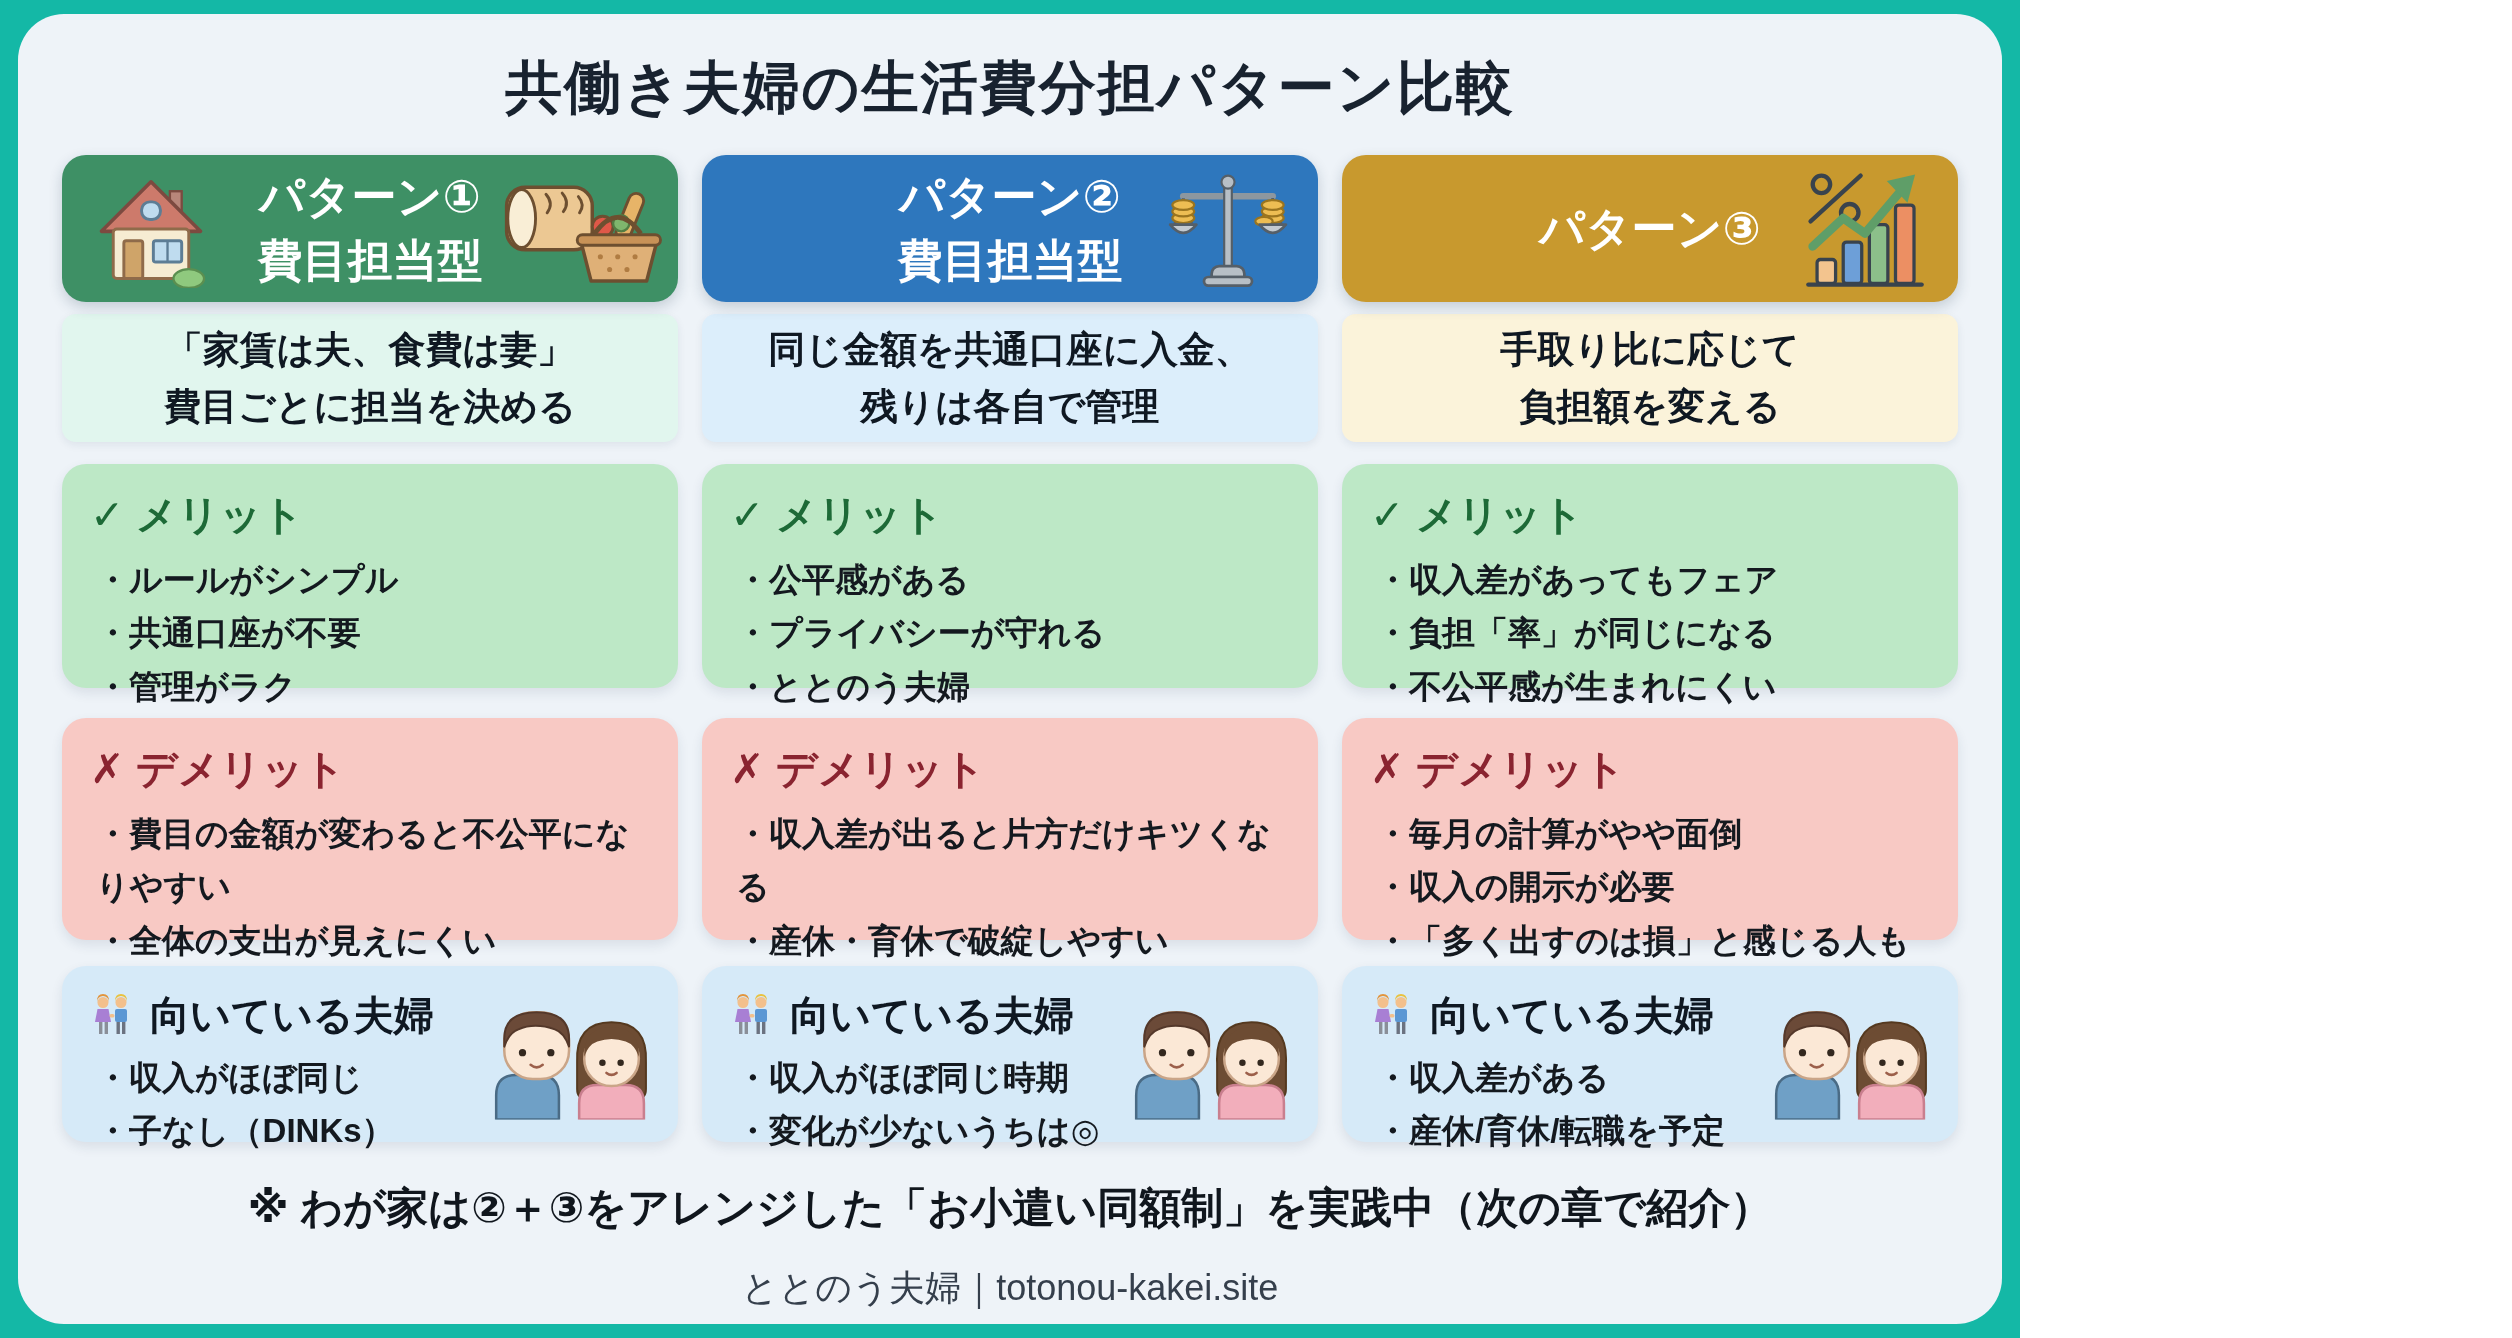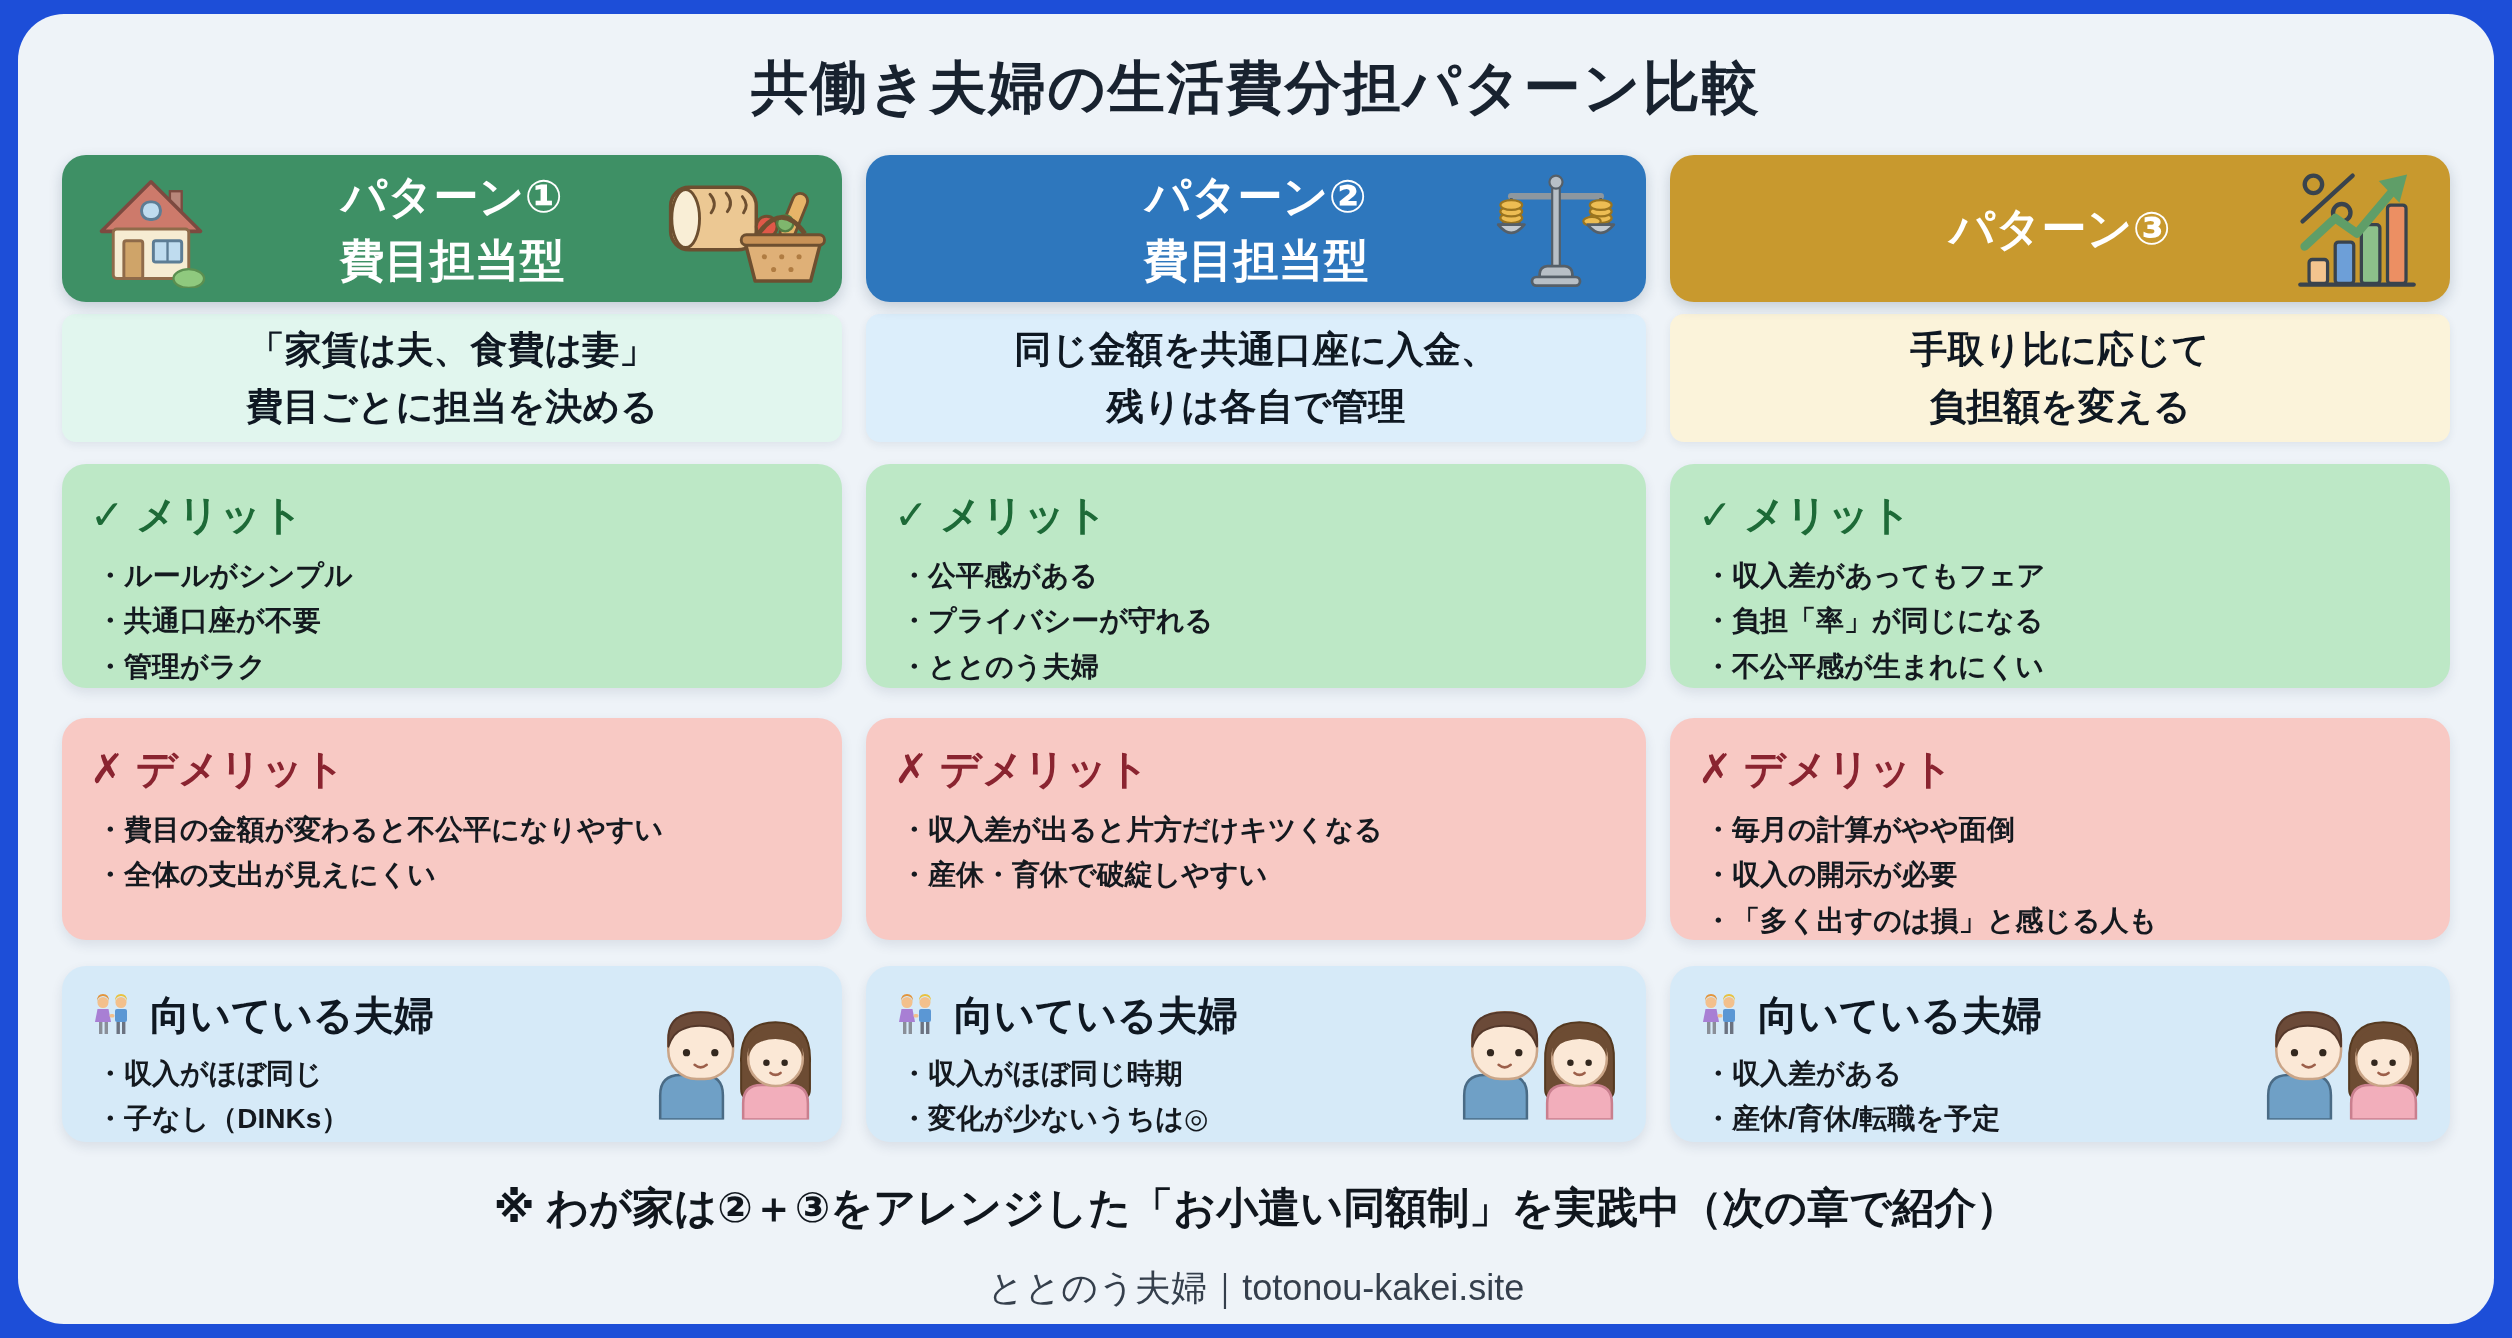--- a/index.html
+++ b/index.html
@@ -1,17 +1,17 @@
 <!DOCTYPE html>
 <html><head>
 <meta charset="utf-8">
 <style>
   html,body{margin:0;padding:0;background:#ffffff;}
   .stage{
-    position:relative;width:2512px;height:1338px;background:#1d4ed8;overflow:hidden;
+    position:relative;width:2020px;height:1338px;background:#14b8a6;overflow:hidden;
     font-family:"Liberation Sans","DejaVu Sans",sans-serif;
   }
   .card{
     position:absolute;left:18px;top:14px;right:18px;bottom:14px;
     background:#eef3f8;border-radius:46px;
   }
   .title{
     margin:36px 0 0;text-align:center;
     font-size:57px;font-weight:800;color:#18222f;letter-spacing:2px;
   }
@@ -33,21 +33,21 @@
     display:flex;flex-direction:column;justify-content:center;
     text-align:center;font-size:37px;font-weight:800;color:#0f1822;line-height:1.55;
     box-shadow:0 3px 8px rgba(25,50,75,.08);
   }
   .box{border-radius:24px;padding:20px 28px;box-sizing:border-box;box-shadow:0 5px 12px rgba(25,50,75,.10);}
   .box-title{font-size:41px;font-weight:800;margin:4px 0 10px;}
   .merit{margin-top:22px;height:224px;}
   .demerit{margin-top:30px;height:222px;}
   .merit .box-title{color:#1d6a37;}
   .demerit .box-title{color:#8a2430;}
-  .box ul{list-style:none;margin:0;padding:0 0 0 6px;font-size:28px;font-weight:700;color:#14191f;line-height:1.62;}
+  .box ul{list-style:none;margin:0;padding:0 0 0 6px;font-size:33px;font-weight:700;color:#14191f;line-height:1.62;}
   .suited{margin-top:26px;height:176px;position:relative;}
   .suited-head{display:flex;align-items:center;gap:16px;font-size:40px;font-weight:800;color:#0f1822;margin:2px 0 8px;}
   .mini-couple{width:44px;height:44px;flex:0 0 auto;}
   .couple-img{position:absolute;right:26px;top:50%;transform:translateY(-47%);width:172px;height:124px;}
   .note{margin:38px 0 0;text-align:center;font-size:42px;font-weight:800;color:#10161d;}
   .footer{margin:28px 0 0;text-align:center;font-size:36px;font-weight:500;color:#353f4c;}
   .defs{position:absolute;width:0;height:0;overflow:hidden;}
 </style>
 </head>
 <body>

